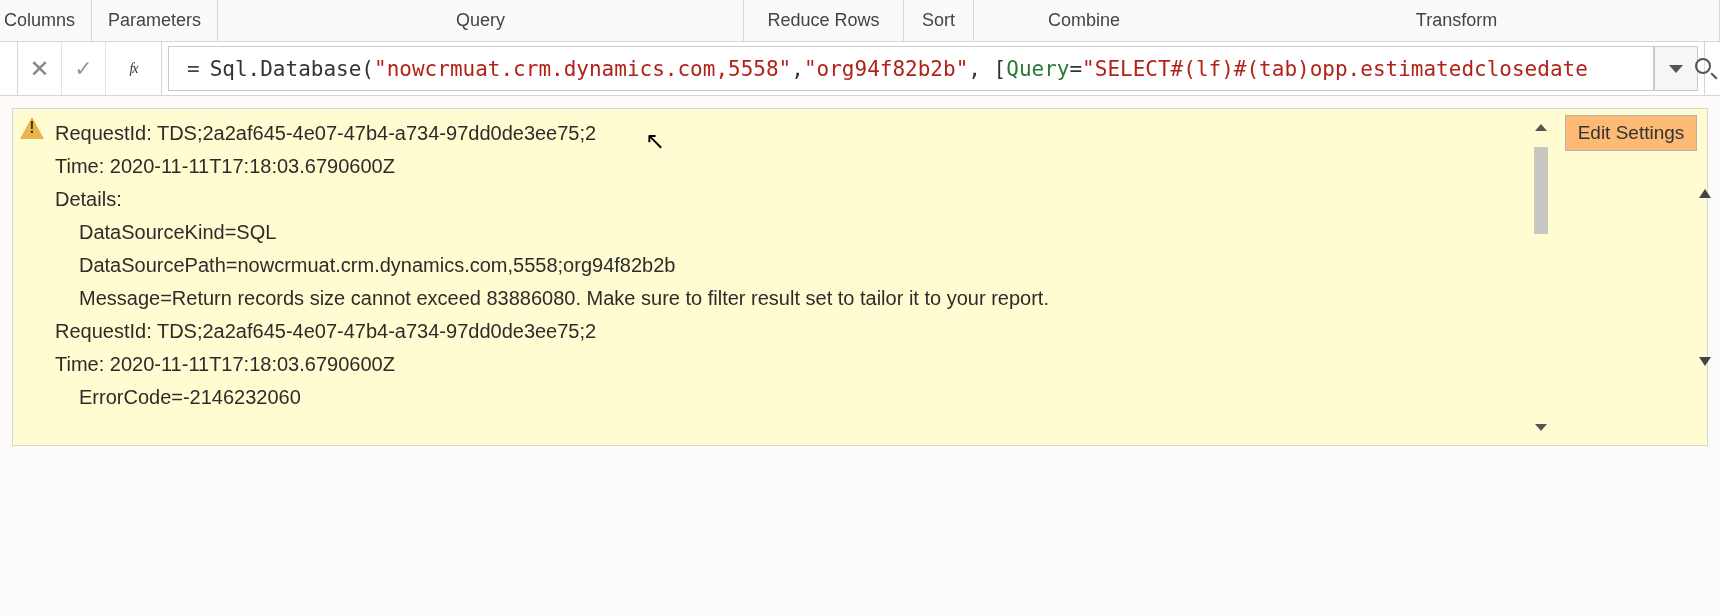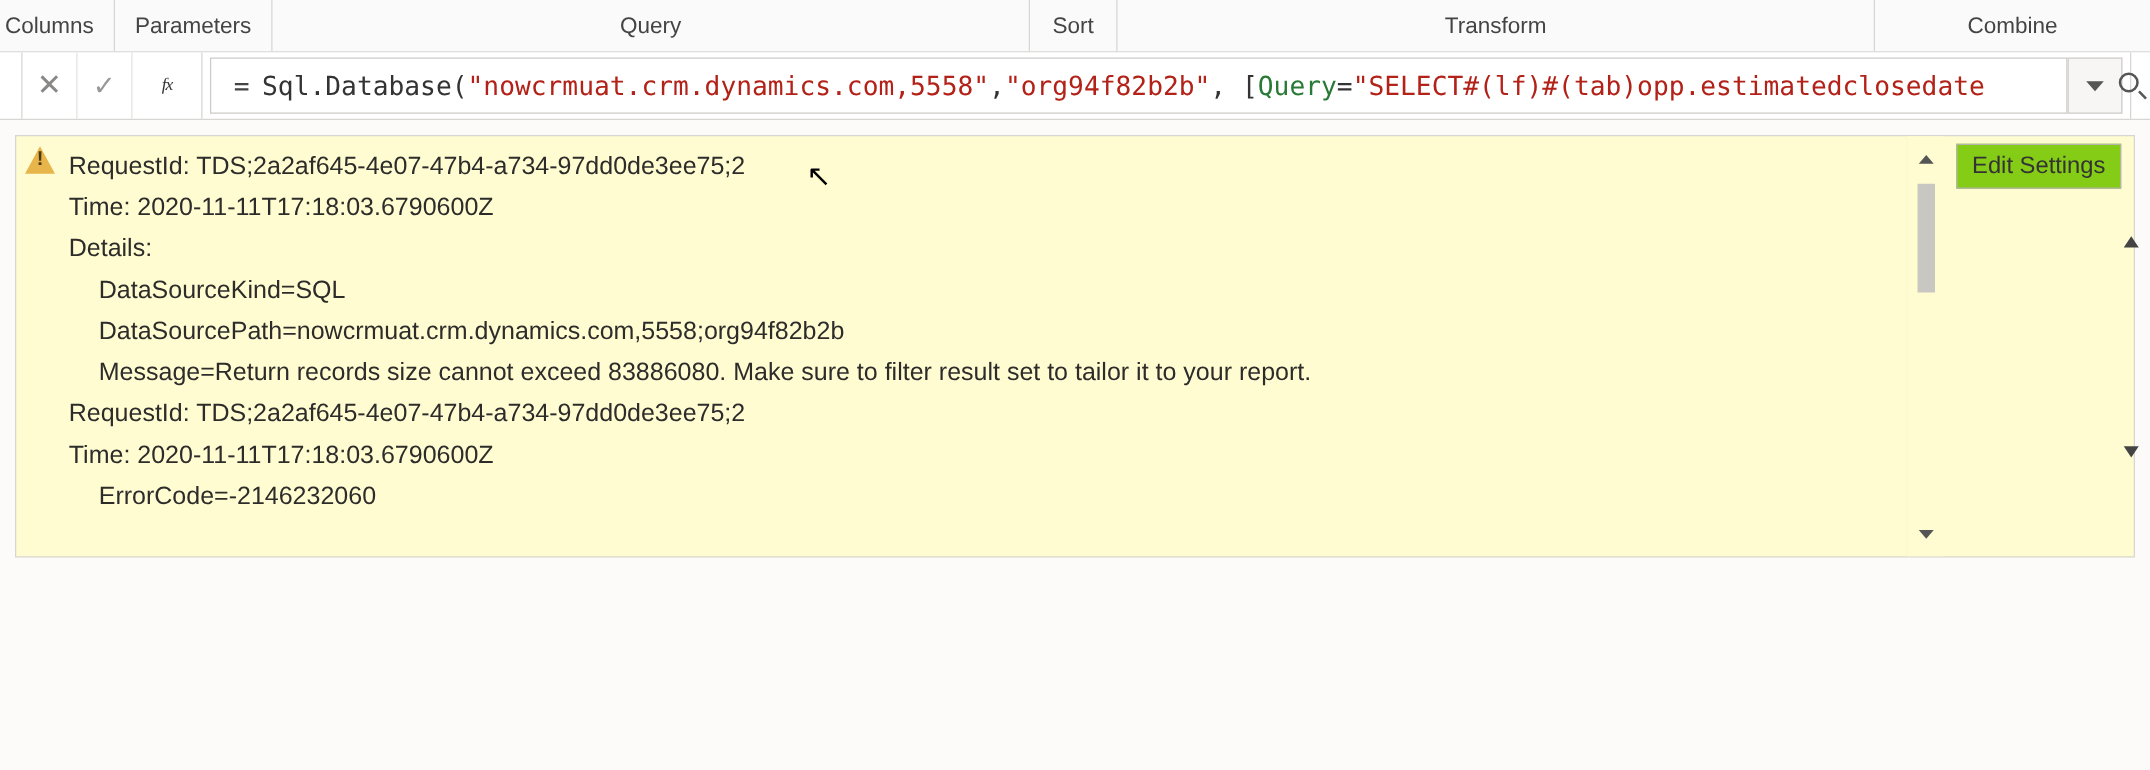--- a/index.html
+++ b/index.html
@@ -151,21 +151,21 @@
       background: #c9c7c2;
     }
     .edit-settings-col {
       width: 152px;
       padding: 6px;
       display: flex;
       justify-content: center;
       align-items: flex-start;
     }
     .edit-settings-btn {
-      background: #84cc16;
+      background: #fdba74;
       border: 1px solid #b5b3b0;
       padding: 6px 12px;
       font-size: 19px;
       color: #333;
       cursor: pointer;
     }
     .cursor-arrow {
       position: absolute;
       top: 18px;
       left: 632px;
@@ -214,23 +214,24 @@
     .mag-h{position:absolute;width:8px;height:2px;background:#555;top:17px;left:15px;transform:rotate(45deg);}
     .content-area { position: relative; }
   </style>
 </head>
 <body>
 
 <div class="ribbon">
   <div class="ribbon-group" style="padding-left:4px;border-left:none">Columns</div>
   <div class="ribbon-group">Parameters</div>
   <div class="ribbon-group flex">Query</div>
+  <div class="ribbon-group" style="min-width:160px">Reduce Rows</div>
   <div class="ribbon-group" style="min-width:70px">Sort</div>
+  <div class="ribbon-group" style="min-width:220px;border-right:none">Combine</div>
   <div class="ribbon-group flex" style="min-width:420px">Transform</div>
-  <div class="ribbon-group" style="min-width:220px;border-right:none">Combine</div>
 </div>
 
 <div class="formula-row">
   <div style="width:18px;border-right:1px solid #d8d6d4"></div>
   <div class="formula-btn cancel">✕</div>
   <div class="formula-btn accept">✓</div>
   <div class="fx-label">fx</div>
   <div class="formula-box">
     <span class="eq">=</span>
     <span>Sql.Database(</span>

